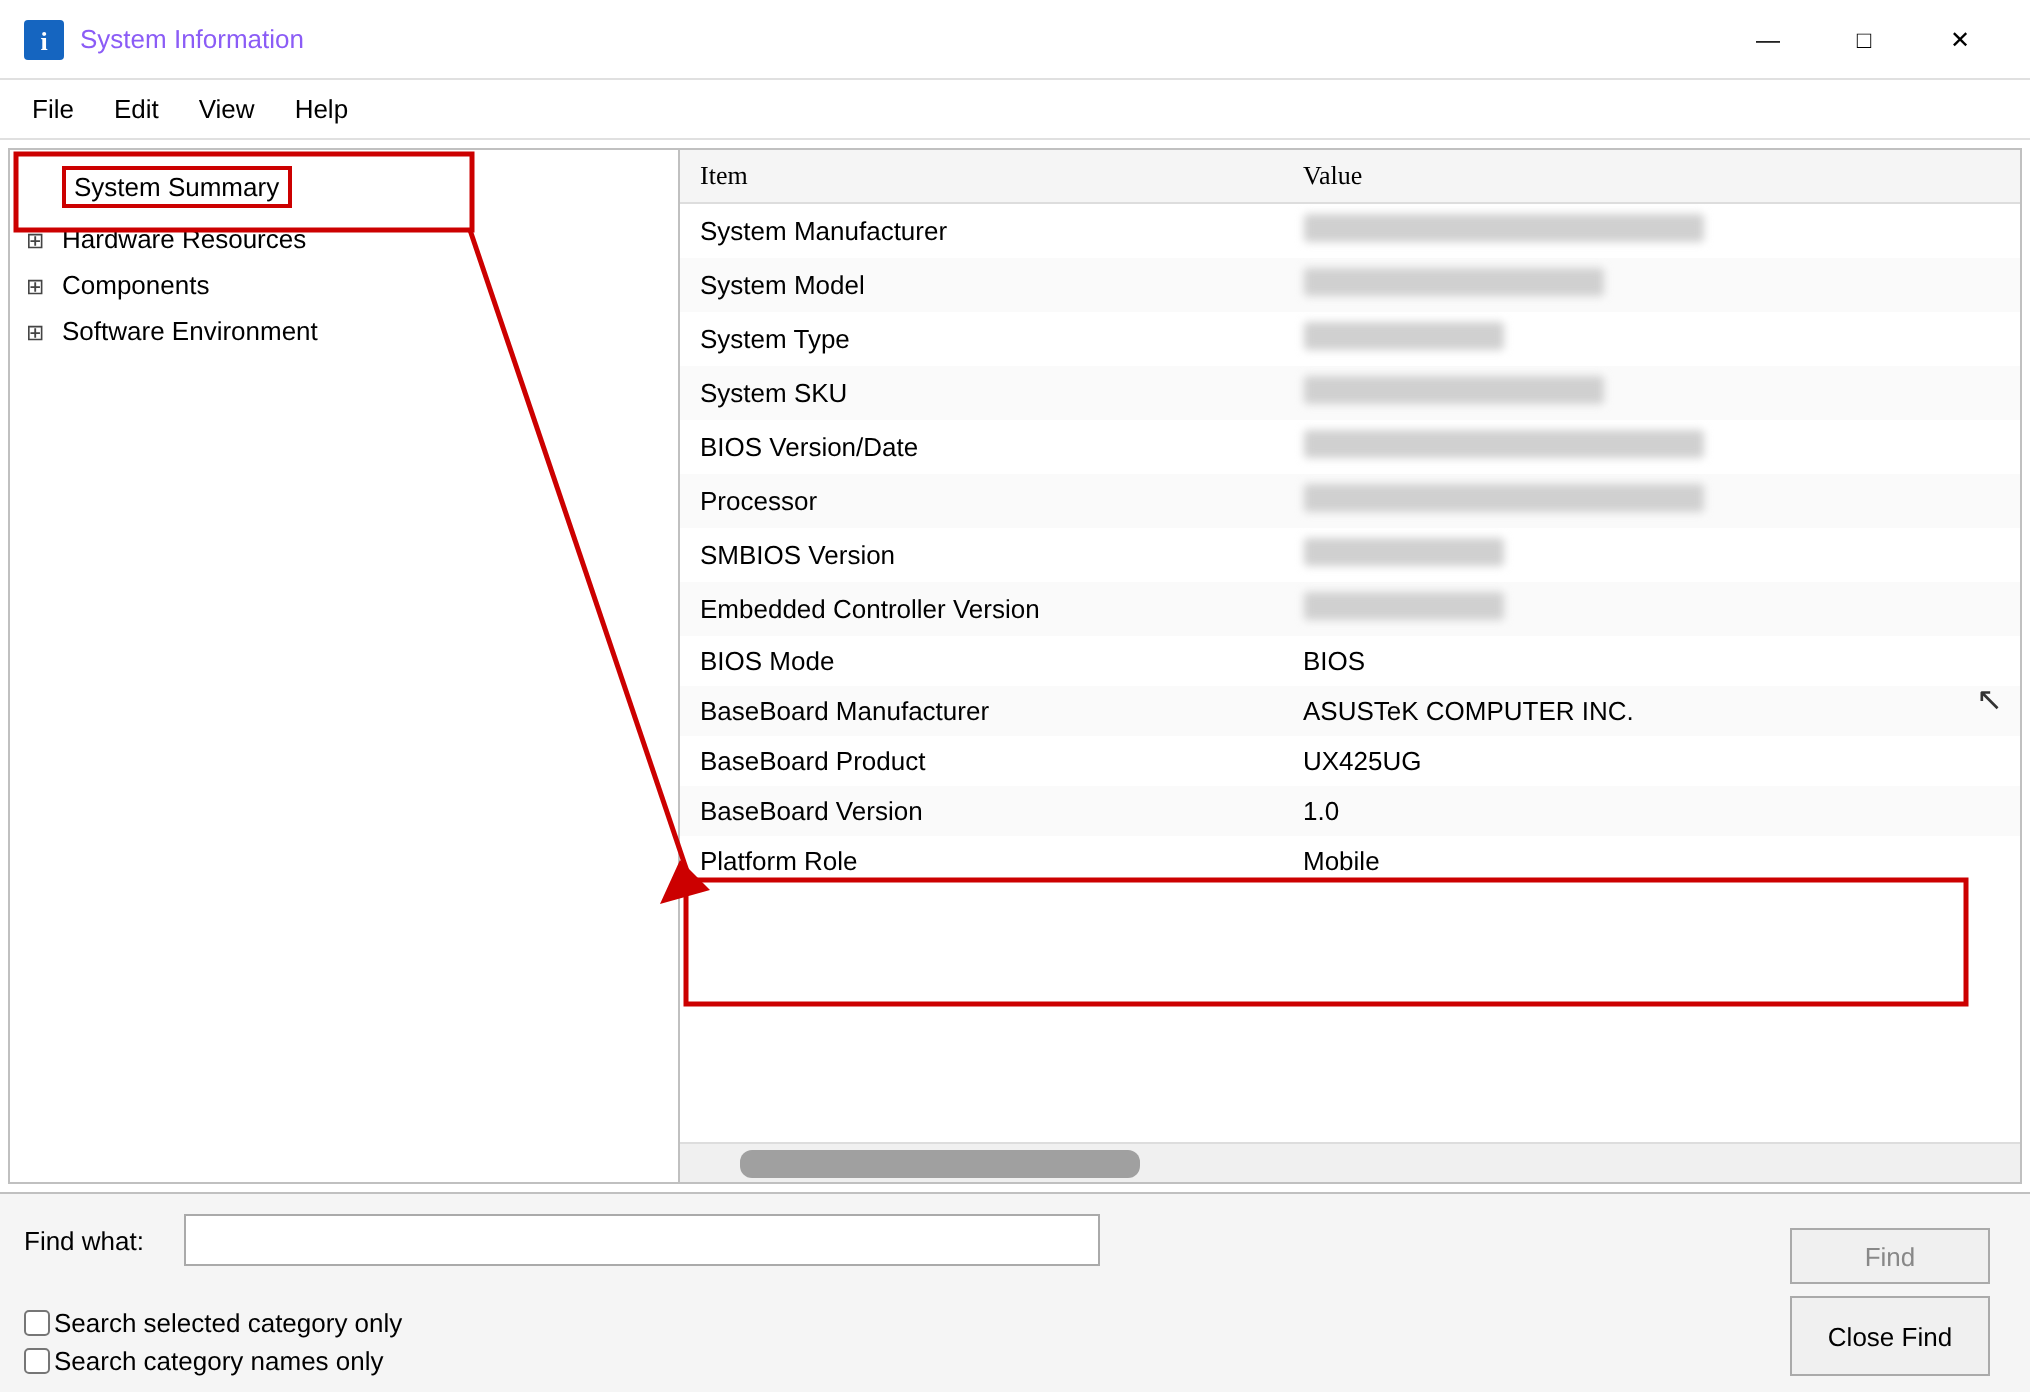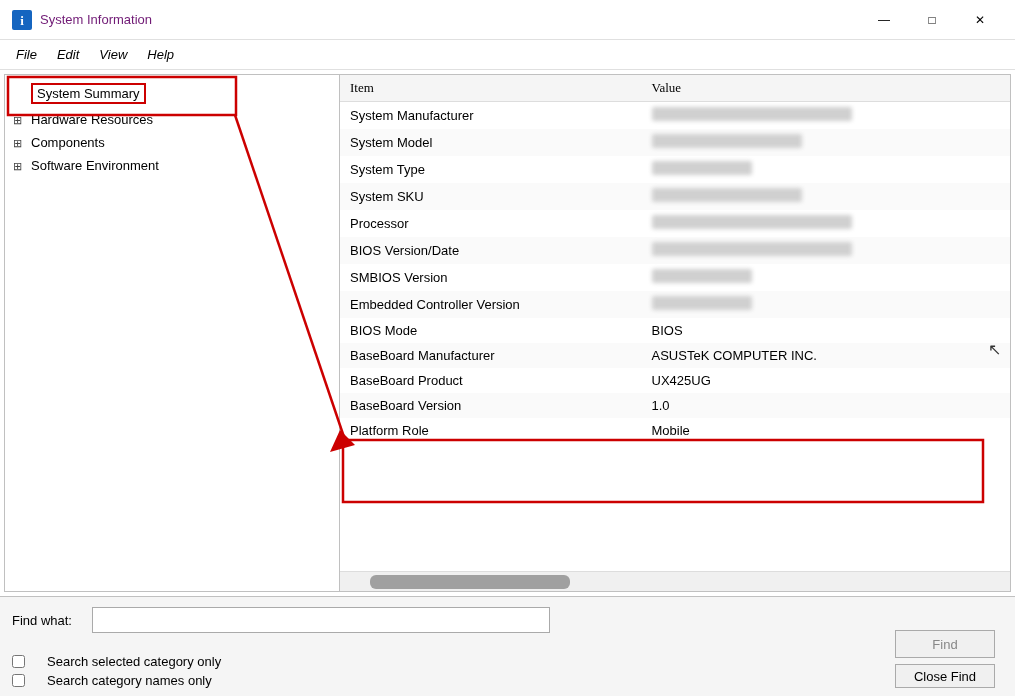--- a/index.html
+++ b/index.html
@@ -26,21 +26,21 @@
       display: flex;
       align-items: center;
       gap: 8px;
     }
     .app-icon {
       width: 20px;
       height: 20px;
     }
     .title-text {
       font-size: 13px;
-      color: #701a75;
+      color: #8b5cf6;
     }
     .title-bar-controls {
       display: flex;
       gap: 2px;
     }
     .title-btn {
       width: 46px;
       height: 28px;
       display: flex;
       align-items: center;
@@ -60,21 +60,20 @@
       padding: 2px 8px;
       height: 30px;
       border-bottom: 1px solid #e0e0e0;
       gap: 4px;
     }
     .menu-item {
       padding: 4px 8px;
       cursor: pointer;
       border-radius: 3px;
       font-size: 13px;
-      font-style: italic;
     }
 
     
     .main-content {
       display: flex;
       flex-direction: column;
       height: calc(696px - 40px - 30px);
       background: #ffffff;
     }
 
@@ -225,30 +224,30 @@
       width: 100px;
       height: 28px;
       background: #f0f0f0;
       border: 1px solid #aaa;
       font-size: 13px;
       cursor: pointer;
       color: #888;
     }
     .close-find-button {
       width: 100px;
-      height: 24px;
+      height: 40px;
       background: #f0f0f0;
       border: 1px solid #aaa;
       font-size: 13px;
       cursor: pointer;
     }
     .checkbox-row {
       display: flex;
       align-items: center;
-      gap: 22px;
+      gap: 2px;
       margin-bottom: 4px;
       font-size: 13px;
     }
     .checkbox-row input[type="checkbox"] {
       cursor: pointer;
     }
     .bottom-buttons {
       position: absolute;
       right: 20px;
       bottom: 8px;
@@ -326,25 +325,25 @@
               </tr>
               <tr>
                 <td>System Type</td>
                 <td><span class="blurred-value-sm"></span></td>
               </tr>
               <tr>
                 <td>System SKU</td>
                 <td><span class="blurred-value-md"></span></td>
               </tr>
               <tr>
+                <td>BIOS Version/Date</td>
+                <td><span class="blurred-value"></span></td>
+              </tr>
+              <tr>
                 <td>Processor</td>
-                <td><span class="blurred-value"></span></td>
-              </tr>
-              <tr>
-                <td>BIOS Version/Date</td>
                 <td><span class="blurred-value"></span></td>
               </tr>
               <tr>
                 <td>SMBIOS Version</td>
                 <td><span class="blurred-value-sm"></span></td>
               </tr>
               <tr>
                 <td>Embedded Controller Version</td>
                 <td><span class="blurred-value-sm"></span></td>
               </tr>

